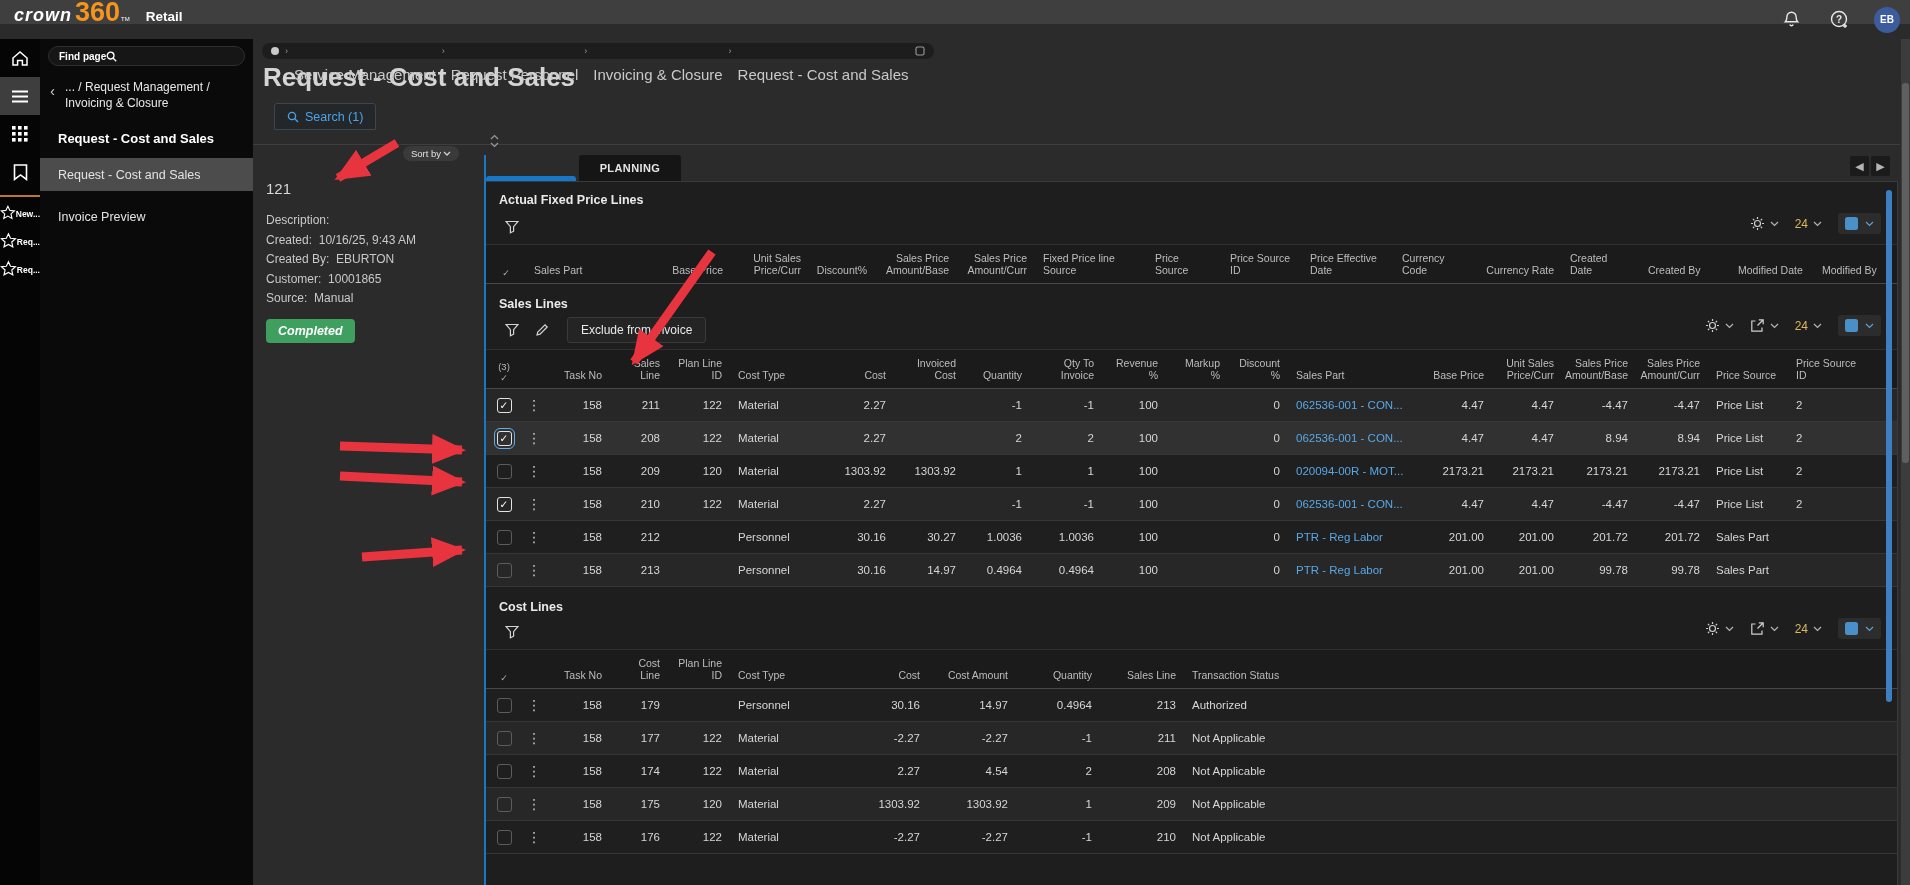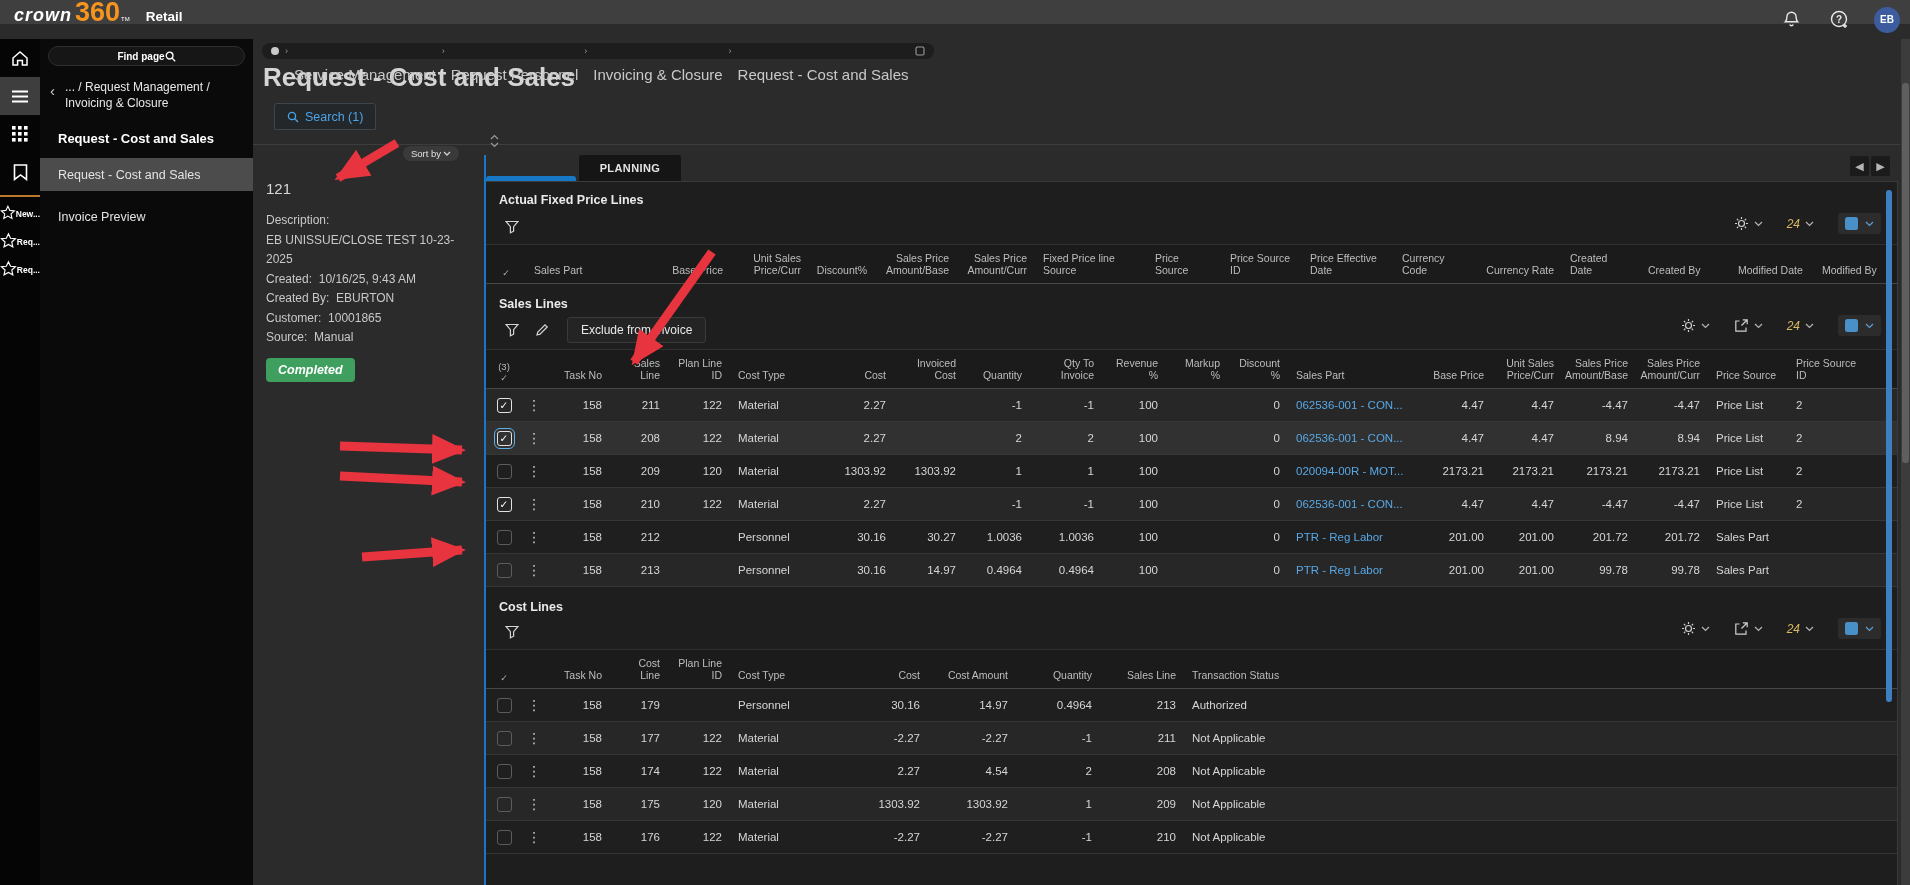--- a/index.html
+++ b/index.html
@@ -22,21 +22,21 @@
   #rail { position:absolute; left:0; top:39px; width:40px; height:846px; background:#050505; z-index:20; }
   .rail-item { width:40px; height:38px; display:flex; align-items:center; justify-content:center; }
   .rail-item.sel { background:#3e3e3e; }
   .rail-div { width:40px; height:2px; background:#b97a2e; margin:4px 0 6px; }
   .fav { display:flex; align-items:center; margin-bottom:9px; }
   .fav-label { color:#fff; font-size:8.5px; font-weight:700; margin-top:2px; }
 
   
   #sidenav { position:absolute; left:40px; top:39px; width:213px; height:846px; background:#0a0a0a; z-index:10; }
   #find-pill { margin:7px 8px 12px; height:20px; border-radius:10px; background:#161616; border:1px solid #2e2e2e;
-    display:flex; align-items:center; justify-content:center; padding:0 10px; }
+    display:flex; align-items:center; justify-content:flex-start; padding:0 10px; }
   #find-pill span { color:#fff; font-size:10px; font-weight:700; }
   .backrow { display:flex; padding:2px 6px 10px 10px; color:#e8e8e8; }
   .backrow .chv { font-size:15px; color:#cfcfcf; margin:2px 10px 0 0; }
   .backrow .path { font-size:12px; line-height:1.3; }
   .nav-section { color:#fff; font-weight:700; font-size:13px; padding:10px 0 12px 18px; }
   .nav-item { height:33px; display:flex; align-items:center; padding-left:18px; color:#e3e3e3; font-size:12.5px; }
   .nav-item.sel { background:#4c4c4c; }
   .nav-item.plain { margin-top:9px; }
 
   
@@ -71,21 +71,21 @@
   #scroll-hint { position:absolute; left:3px; top:-21px; }
   #pager { position:absolute; left:1850px; top:156px; display:flex; gap:2px; z-index:6; }
   .pager-btn { width:19px; height:20px; background:#1b1b1b; color:#b5b5b5; font-size:11px;
     display:flex; align-items:center; justify-content:center; border-radius:2px; }
 
   .sec-title { color:#eaeaea; font-size:12.5px; font-weight:700; padding:11px 0 0 13px; height:27px; }
   .sec-tools { position:relative; height:35px; display:flex; align-items:center; padding-left:13px; gap:4px; }
   .icon-btn { width:26px; height:24px; display:flex; align-items:center; justify-content:center; }
   .txt-btn { margin-left:8px; background:#242424; border:1px solid #3a3a3a; border-radius:3px; color:#e8e8e8;
     font-size:12px; padding:5px 13px; }
-  .tools-right { position:absolute; right:16px; top:4px; display:flex; align-items:center; gap:24px;font-style:italic; }
+  .tools-right { position:absolute; right:16px; top:4px; display:flex; align-items:center; gap:16px; }
   .ctl { display:flex; align-items:center; gap:5px; }
   .pagesize { color:#d8b860; font-size:12px; }
   .col-ctl { background:#2c2c2c; border-radius:3px; padding:4px 7px; display:flex; align-items:center; gap:7px; }
   .blue-sq { width:13px; height:13px; background:#4a90c8; border-radius:2.5px; }
 
   
   .thead { display:grid; background:#1b1b1b; border-top:1px solid #303030; border-bottom:1px solid #484848; min-height:40px; }
   .th { display:flex; align-items:flex-end; padding:4px 8px 6px; font-size:10.5px; color:#bdbdbd; line-height:1.2; }
   .trow { display:grid; height:33px; align-items:stretch; border-bottom:1px solid #363636; font-size:11.5px; color:#d6d6d6; }
   .shade-a { background:#272727; } .shade-b { background:#1f1f1f; } .shade-sel { background:#313131; }
@@ -239,21 +239,20 @@
 
 <div id="sortby">
   <span>Sort by</span>
   <svg class="ic" width="8" height="5" viewBox="0 0 8 5">
       <path d="M1 1l3 3 3-3" fill="none" stroke="#d0d0d0" stroke-width="1.3"></path>
     </svg>
 </div>
 <div id="card">
   <div class="cid">121</div>
   <div class="line">Description:</div>
-  <div class="line">EB UNISSUE/CLOSE TEST 10-23-2025</div>
   <div class="line"><span>Created:</span>&nbsp;&nbsp;<span>10/16/25, 9:43 AM</span></div>
   <div class="line"><span>Created By:</span>&nbsp;&nbsp;<span>EBURTON</span></div>
   <div class="line"><span>Customer:</span>&nbsp;&nbsp;<span>10001865</span></div>
   <div class="line"><span>Source:</span>&nbsp;&nbsp;<span>Manual</span></div>
   <span class="badge">Completed</span>
 </div>
 
 <div id="pager">
   <div class="pager-btn">◀</div>
   <div class="pager-btn">▶</div>

